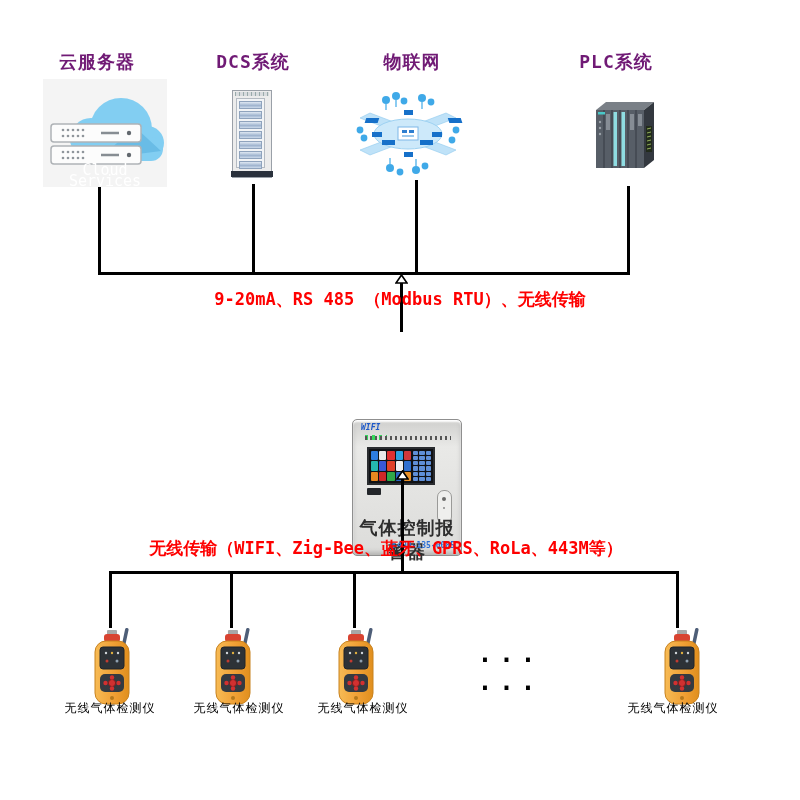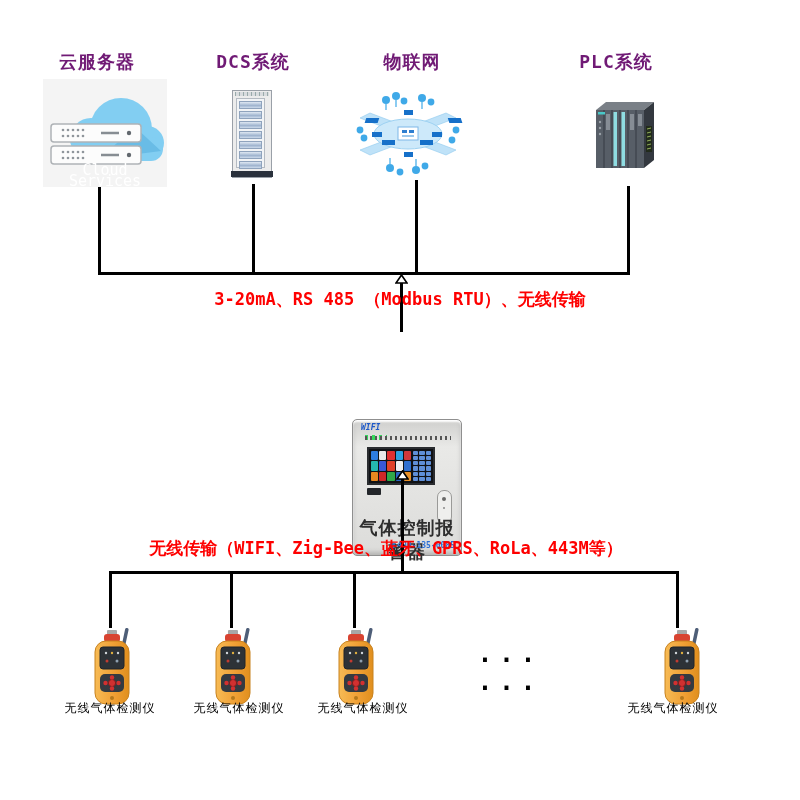--- a/index.html
+++ b/index.html
@@ -222,21 +222,21 @@
   <div class="line" style="left:252px;top:184px;width:3px;height:90px;"></div>
   <div class="line" style="left:415px;top:180px;width:3px;height:94px;"></div>
   <div class="line" style="left:627px;top:186px;width:3px;height:88px;"></div>
   <div class="line" style="left:98px;top:272px;width:532px;height:3px;"></div>
 
   <div class="line" style="left:400px;top:282px;width:3px;height:50px;"></div>
   <svg class="abs" style="left:395px;top:274px;" width="13" height="10">
     <path d="M6.5 1 L12 9 L1 9 Z" fill="#ffffff" stroke="#000" stroke-width="1.6"></path>
   </svg>
 
-  <div class="abs bus-label" style="left:100px;top:288px;width:600px;">3-20mA、RS 485 （Modbus RTU）、无线传输</div>
+  <div class="abs bus-label" style="left:100px;top:288px;width:600px;">9-20mA、RS 485 （Modbus RTU）、无线传输</div>
 
   <div class="abs ctrl" style="left:352px;top:331px;">
     <div class="brand">WIFI</div>
     <div class="ledgreen"></div>
     <div class="ledrow"></div>
     <div class="screen">
       <div class="tiles">
         <i></i>
           <i></i>
           <i></i>

